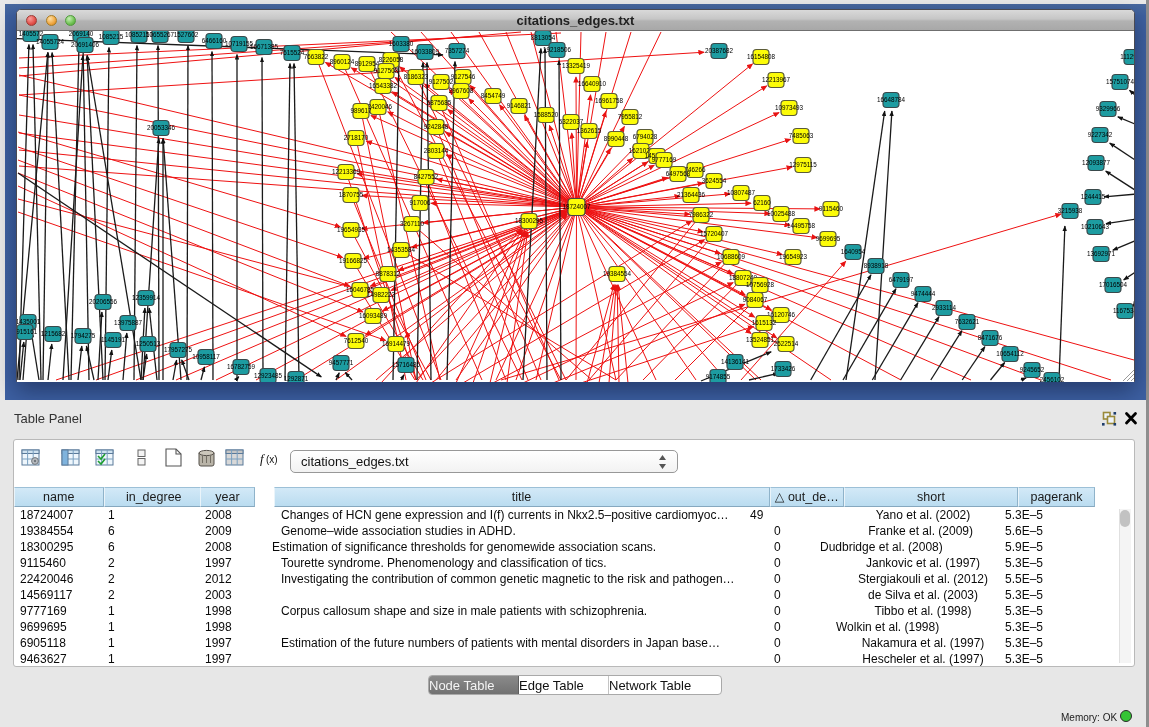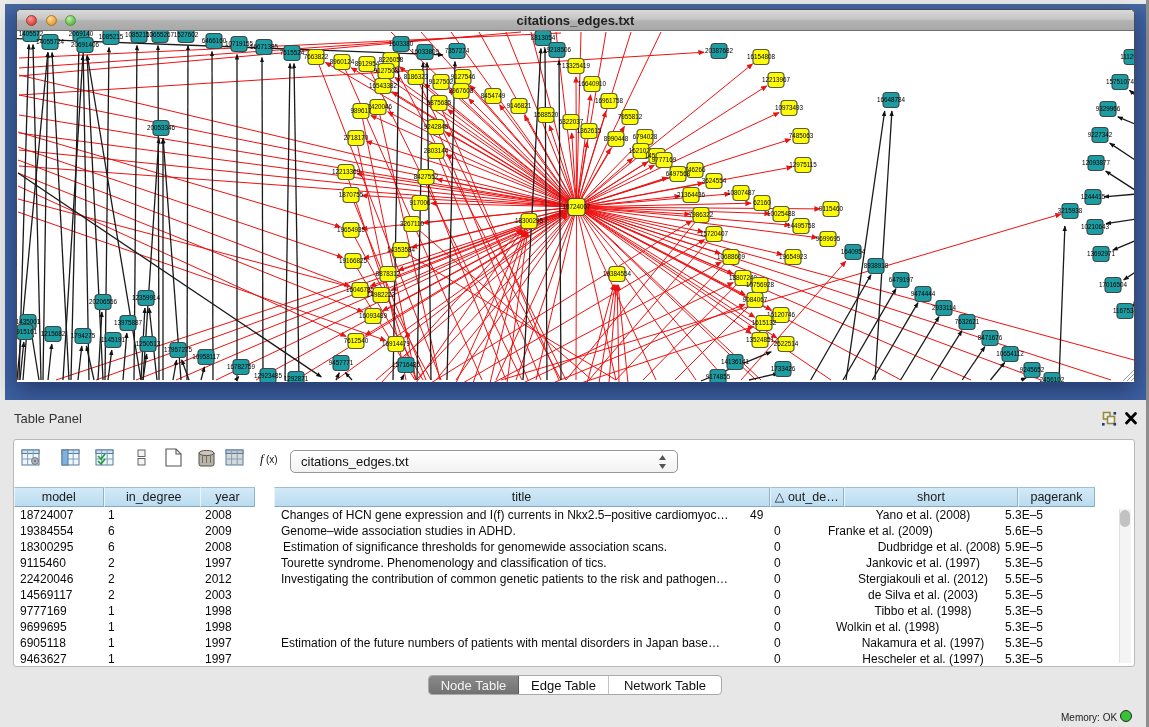--- a/index.html
+++ b/index.html
@@ -26,21 +26,21 @@
 .hc{position:absolute;top:487px;height:20px;border-right:1px solid #8fb3ca;border-left:1px solid #eaf4fa;
  background:linear-gradient(#d3e9f7,#badcf0);border-top:1px solid #9cc0d7;border-bottom:1px solid #86a8bf;
  font-size:12.5px;color:#1a1a1a;text-align:center;line-height:19px}
 .trow{position:absolute;left:0;width:1135px;height:16px;font-size:12px;color:#0a0a0a}
 .trow span{position:absolute;top:0;line-height:16px;white-space:nowrap}
 #sbar{position:absolute;left:1119px;top:509px;width:12px;height:154px;background:#f4f4f4;
  border-left:1px solid #e0e0e0}
 #sthumb{position:absolute;left:1120px;top:510px;width:10px;height:17px;background:#c2c2c2;border-radius:5px}
 #tabs{position:absolute;left:428px;top:675px;height:20px;border:1px solid #a9a9a9;border-radius:4px;
  background:#fff;font-size:13px;color:#111;overflow:hidden}
-.tab{float:left;height:20px;line-height:19px;text-align:center;border-right:1px solid #c4c4c4}
+.tab{float:left;height:20px;line-height:19px;border-right:1px solid #c4c4c4}
 #tab1{background:linear-gradient(#8a8a8a,#6f6f6f);color:#f4f4f4;border-right:1px solid #5f5f5f}
 #memo{position:absolute;left:1061px;top:712px;font-size:10px;color:#222}
 #memdot{position:absolute;left:1120px;top:710px;width:12px;height:12px;border-radius:50%;
  background:#35c435;border:1px solid #2a2a2a}
 svg text{user-select:none}
 </style></head>
 <body>
 <div id="desktop"></div>
 <div id="rstrip"></div>
 <div id="win">
@@ -905,84 +905,85 @@
       <line x1="0" y1="9" x2="17" y2="9" stroke="#7aa0c0"></line>
     </g>
     <text x="244" y="15" font-size="13" font-style="italic" font-family="Liberation Serif,serif" fill="#111">f</text>
     <text x="250" y="15" font-size="10" font-family="Liberation Sans" fill="#111">(x)</text>
   </svg>
 <div id="dropdown">citations_edges.txt
   <svg width="9" height="14" style="position:absolute;right:10px;top:4px">
       <path d="M4.5 0 L8 5 L1 5 z M4.5 14 L8 9 L1 9 z" fill="#555"></path>
     </svg>
 </div>
-<div class="hc" style="left:14px;width:89.5px">model</div>
+<div class="hc" style="left:14px;width:89.5px">name</div>
 <div class="hc" style="left:103.5px;width:100.5px">in_degree</div>
 <div class="hc" style="left:200px;width:55px">year</div>
 <div class="hc" style="left:273.5px;width:496.0px">title</div>
 <div class="hc" style="left:769.5px;width:74.5px">△ out_de…</div>
 <div class="hc" style="left:844px;width:174px">short</div>
 <div class="hc" style="left:1018px;width:77px">pagerank</div>
 <div class="trow" style="top:507px">
     <span style="left:20px">18724007</span>
     <span style="left:108px">1</span>
     <span style="left:205px">2008</span>
     <span style="left:281px">Changes of HCN gene expression and I(f) currents in Nkx2.5–positive cardiomyoc…</span>
     <span style="left:750px">49</span>
-    <span style="left:836px;width:174px;text-align:center">Yano et al. (2008)</span>
+    <span style="left:836px;width:174px;text-align:center">Yano et al. (2002)</span>
     <span style="left:1005px">5.3E–5</span>
   </div>
 <div class="trow" style="top:523px">
     <span style="left:20px">19384554</span>
     <span style="left:108px">6</span>
     <span style="left:205px">2009</span>
     <span style="left:281px">Genome–wide association studies in ADHD.</span>
     <span style="left:774px">0</span>
-    <span style="left:828px;width:174px;text-align:left">Franke et al. (2009)</span>
+    <span style="left:799px;width:174px;text-align:right">Franke et al. (2009)</span>
     <span style="left:1005px">5.6E–5</span>
   </div>
 <div class="trow" style="top:539px">
     <span style="left:20px">18300295</span>
     <span style="left:108px">6</span>
     <span style="left:205px">2008</span>
-    <span style="left:283px">Estimation of significance thresholds for genomewide association scans.</span>
+    <span style="left:272px">Estimation of significance thresholds for genomewide association scans.</span>
     <span style="left:774px">0</span>
-    <span style="left:852px;width:174px;text-align:center">Dudbridge et al. (2008)</span>
+    <span style="left:820px;width:174px;">Dudbridge et al. (2008)</span>
     <span style="left:1005px">5.9E–5</span>
   </div>
 <div class="trow" style="top:555px">
     <span style="left:20px">9115460</span>
     <span style="left:108px">2</span>
     <span style="left:205px">1997</span>
     <span style="left:281px">Tourette syndrome. Phenomenology and classification of tics.</span>
     <span style="left:774px">0</span>
     <span style="left:836px;width:174px;text-align:center">Jankovic et al. (1997)</span>
     <span style="left:1005px">5.3E–5</span>
   </div>
 <div class="trow" style="top:571px">
     <span style="left:20px">22420046</span>
     <span style="left:108px">2</span>
     <span style="left:205px">2012</span>
-    <span style="left:281px">Investigating the contribution of common genetic patients to the risk and pathogen…</span>
+    <span style="left:281px">Investigating the contribution of common genetic magnetic to the risk and pathogen…</span>
     <span style="left:774px">0</span>
     <span style="left:836px;width:174px;text-align:center">Stergiakouli et al. (2012)</span>
     <span style="left:1005px">5.5E–5</span>
   </div>
 <div class="trow" style="top:587px">
     <span style="left:20px">14569117</span>
     <span style="left:108px">2</span>
     <span style="left:205px">2003</span>
     <span style="left:774px">0</span>
     <span style="left:836px;width:174px;text-align:center">de Silva et al. (2003)</span>
     <span style="left:1005px">5.3E–5</span>
   </div>
 <div class="trow" style="top:603px">
     <span style="left:20px">9777169</span>
     <span style="left:108px">1</span>
     <span style="left:205px">1998</span>
+    <span style="left:281px">Corpus callosum shape and size in male patients with schizophrenia.</span>
     <span style="left:774px">0</span>
     <span style="left:836px;width:174px;text-align:center">Tibbo et al. (1998)</span>
     <span style="left:1005px">5.3E–5</span>
   </div>
 <div class="trow" style="top:619px">
     <span style="left:20px">9699695</span>
     <span style="left:108px">1</span>
     <span style="left:205px">1998</span>
     <span style="left:774px">0</span>
     <span style="left:836px;width:174px;text-align:left">Wolkin et al. (1998)</span>

